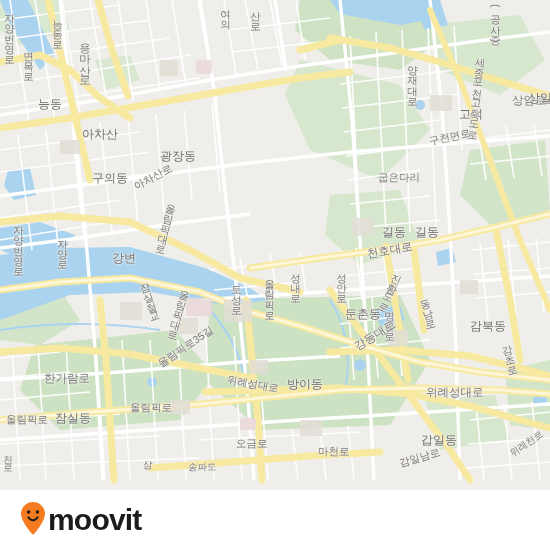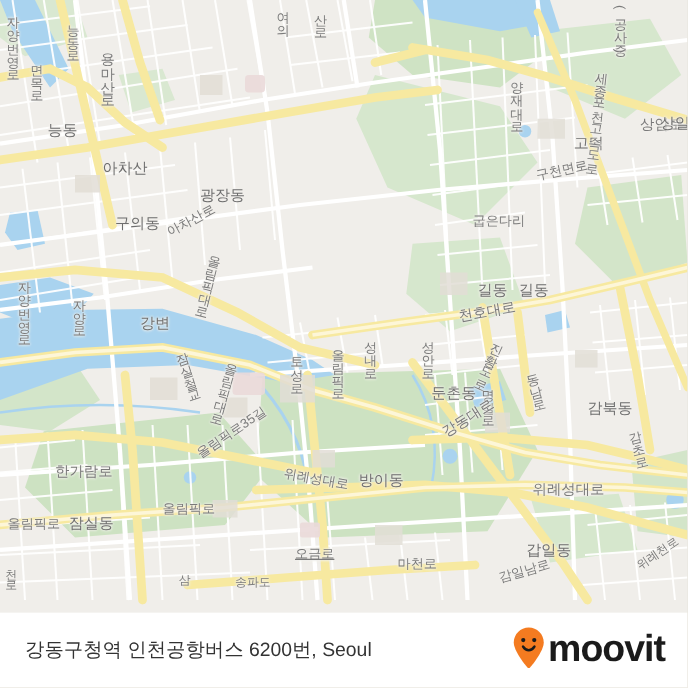--- a/index.html
+++ b/index.html
@@ -379,21 +379,21 @@
       <div class="label big" style="left:44px; top:372px;">한가람로</div>
       <div class="label place" style="left:55px; top:412px;">잠실동</div>
       <div class="label" style="left:6px;  top:414px;">올림픽로</div>
       <div class="label" style="left:130px;top:402px;">올림픽로</div>
       <div class="label vert" style="left:231px;top:278px;">토성로</div>
       <div class="label vert" style="left:264px;top:272px;">올림픽로</div>
       <div class="label vert" style="left:290px;top:266px;">성내로</div>
       <div class="label vert" style="left:336px;top:266px;">성안로</div>
       <div class="label" style="left:228px;top:374px; transform:rotate(10deg);">위례성대로</div>
       <div class="label place" style="left:287px;top:378px;">방이동</div>
-      <div class="label" style="left:236px;top:438px;text-decoration:underline;">오금로</div>
+      <div class="label" style="left:236px;top:438px;">오금로</div>
       <div class="label" style="left:318px;top:446px;">마천로</div>
       <div class="label sm" style="left:143px;top:460px;">삼</div>
       <div class="label sm" style="left:188px;top:462px;">송파도</div>
       <div class="label" style="left:378px;top:172px;">굽은다리</div>
       <div class="label place" style="left:382px;top:226px;">길동</div>
       <div class="label place" style="left:415px;top:226px;">길동</div>
       <div class="label big" style="left:366px;top:248px; transform:rotate(-10deg);">천호대로</div>
       <div class="label vert" style="left:396px;top:266px; transform:rotate(24deg);">진황도로</div>
       <div class="label place" style="left:345px;top:308px;">둔촌동</div>
       <div class="label vert" style="left:384px;top:304px;">명일로</div>
@@ -414,21 +414,20 @@
       <div class="label" style="left:428px;top:136px; transform:rotate(-12deg);">구천면로</div>
       <div class="label vert" style="left:220px;top:2px;">여의</div>
       <div class="label vert" style="left:250px;top:4px;">산로</div>
       <div class="label vert sm" style="left:3px;top:448px;">천로</div>
     </div>
 
 
   </div>
 
   <div class="footer">
-    <div class="footer-title">강동구청역 인천공항버스 6200번, Seoul</div>
     <div class="brand">
       <span>
         <svg width="26" height="34" viewBox="0 0 26 34">
           <path d="M13 1C6.37 1 1 6.37 1 13c0 6.2 8.2 17 11.1 20.1.5.5 1.3.5 1.8 0C16.8 30 25 19.2 25 13 25 6.37 19.63 1 13 1z" fill="#f47b20"></path>
           <circle cx="8.6" cy="11" r="1.7" fill="#1b1b1b"></circle>
           <circle cx="17.4" cy="11" r="1.7" fill="#1b1b1b"></circle>
           <path d="M8.4 16.2c1.3 2 3 3 4.6 3s3.3-1 4.6-3" stroke="#1b1b1b" stroke-width="1.9" fill="none" stroke-linecap="round"></path>
         </svg>
       </span>
       <span class="brand-word">moovit</span>

